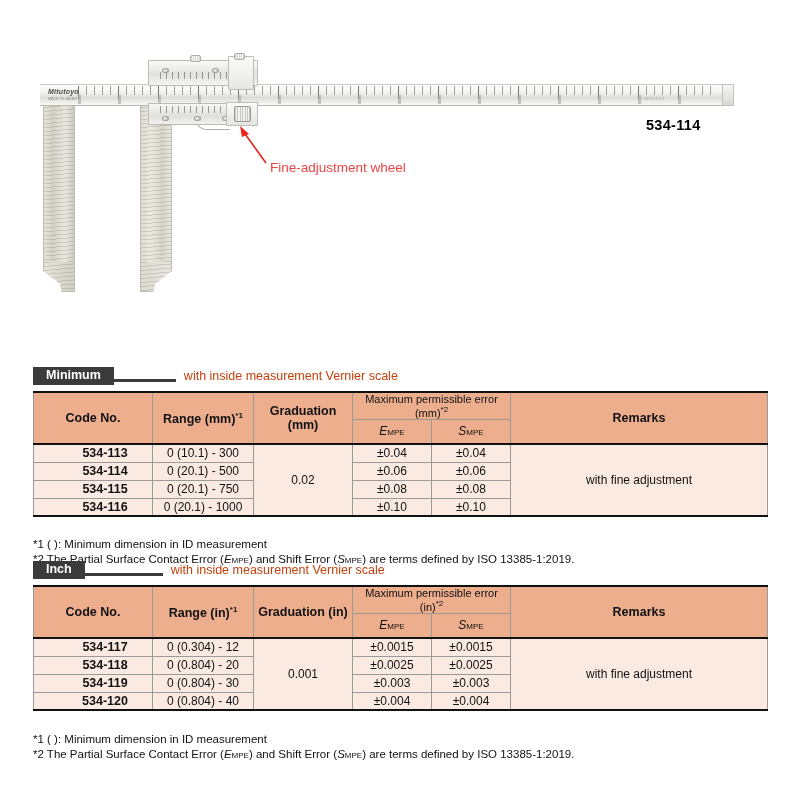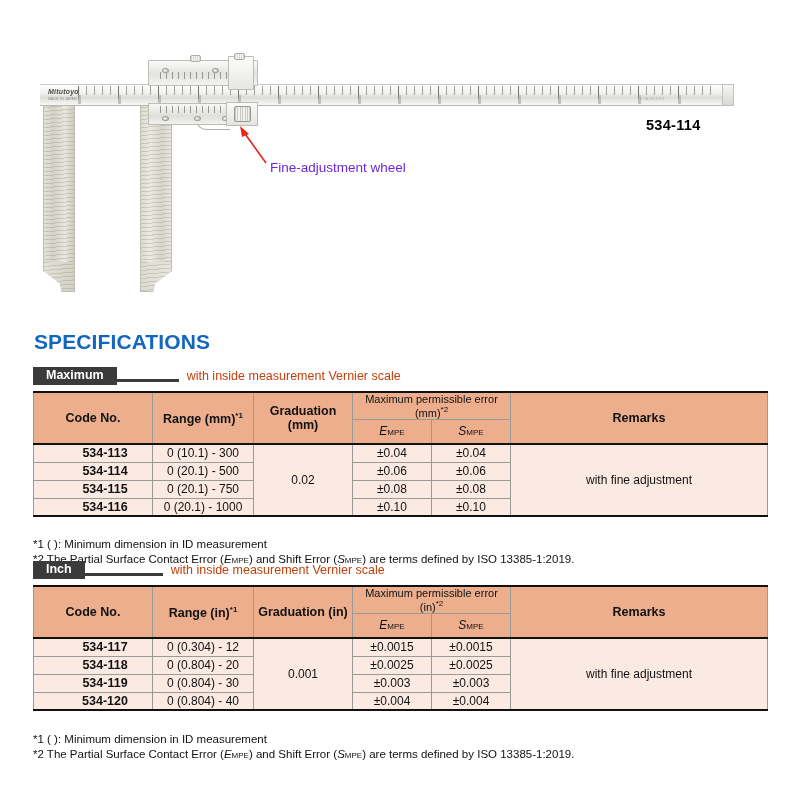--- a/index.html
+++ b/index.html
@@ -133,21 +133,21 @@
   .fine-arm {
     position: absolute; left: 196px; top: 118px; width: 34px; height: 12px;
     border: 1px solid #b0b0ab; border-top: none; border-right: none;
     border-bottom-left-radius: 10px;
     background: transparent;
   }
 
   .callout-svg { position: absolute; left: 0; top: 0; width: 800px; height: 310px; }
   .callout-label {
     position: absolute; left: 270px; top: 160px;
-    font-size: 13.5px; color: #6d28d9; white-space: nowrap;
+    font-size: 13.5px; color: #ef4444; white-space: nowrap;
   }
   .part-no {
     position: absolute; left: 646px; top: 117px;
     font-size: 14.5px; font-weight: bold; color: #000; letter-spacing: .3px;
   }
 
   
   .spec-title {
     position: absolute; left: 34px; top: 330px;
     font-size: 21px; font-weight: bold; color: #1366c0;
@@ -247,24 +247,23 @@
 
     <svg class="callout-svg" viewBox="0 0 800 310">
       <line x1="266" y1="163" x2="243" y2="131" stroke="#e8241b" stroke-width="1.6"></line>
       <polygon points="240,126 249,134 242,137" fill="#e8241b"></polygon>
     </svg>
     <div class="callout-label">Fine-adjustment wheel</div>
 
     <div class="part-no">534-114</div>
   </div>
 
-  <div class="spec-title">SPECIFICATIONS</div>
 
   <div class="unit-row" style="top:367px;">
-    <span class="unit-badge">Maximum</span>
+    <span class="unit-badge">Minimum</span>
       <span class="unit-rule"></span>
     <span class="unit-note">with inside measurement Vernier scale</span>
   </div>
 
   <table class="spec" style="top:391px;">
     <colgroup>
       <col style="width:119px">
         <col style="width:101px">
         <col style="width:99px">
       <col style="width:79px">

